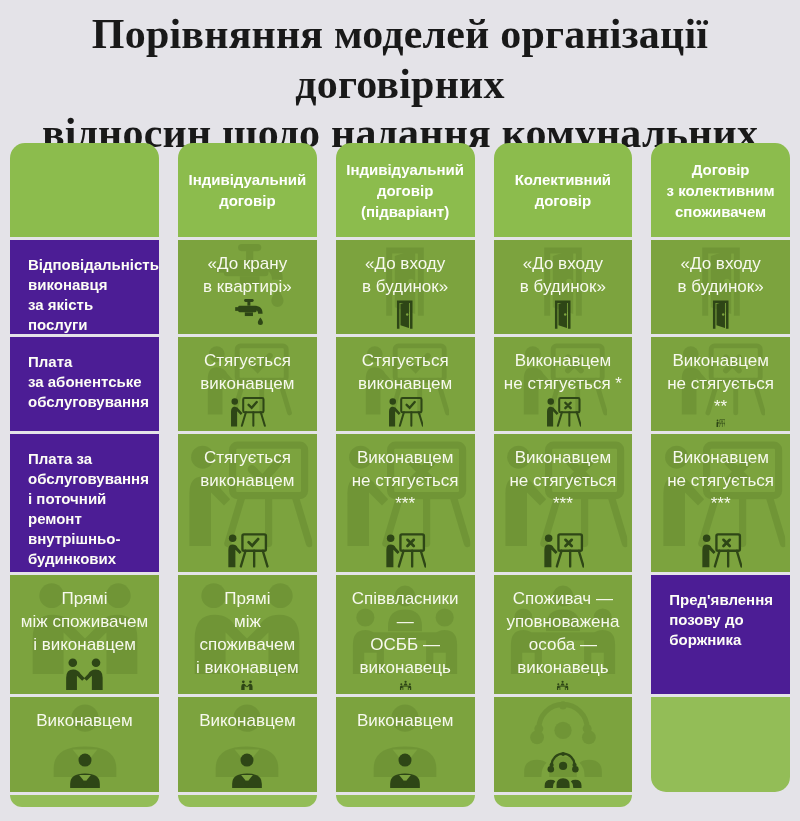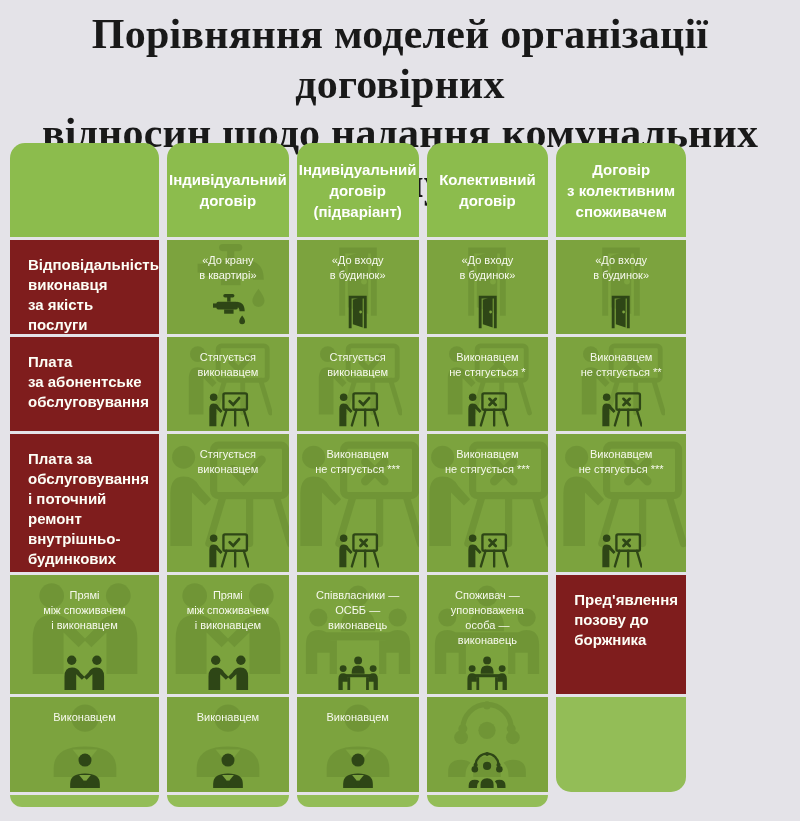--- a/index.html
+++ b/index.html
@@ -13,50 +13,50 @@
     text-align:center;
     font-family:"Liberation Serif",serif;
     font-weight:700;
     font-size:42px;
     line-height:1.18;
     color:#191919;
     white-space:pre-line;
     letter-spacing:0.2px;
   }
   .grid{
-    position:absolute;left:10px;top:143px;width:676px;
+    position:absolute;left:10px;top:143px;width:780px;
     display:grid;
     grid-template-columns:149px repeat(4,1fr);
     grid-template-rows:94px 94px 94px 138px 119px 95px 12px;
-    gap:3px 8px;
+    gap:3px 19px;
   }
   .hcell{
     background:#8cbc4d;
     border-radius:15px 15px 0 0;
     display:flex;align-items:center;justify-content:center;
     text-align:center;
     color:#ffffff;font-weight:700;font-size:15px;line-height:1.4;
     white-space:pre-line;
   }
   .rhead{
-    background:#7f1d1d;
+    background:#4c1d95;
     color:#fdfef6;font-weight:700;font-size:15px;line-height:1.33;
     padding:15px 8px 6px 18px;box-sizing:border-box;
     white-space:pre-line;
   }
   .cell{
     background:#7ca33e;
     position:relative;overflow:hidden;
     display:flex;flex-direction:column;align-items:center;
     padding:13px 8px 0 8px;box-sizing:border-box;
     text-align:center;
   }
   .cell .txt{
     position:relative;z-index:2;
-    color:#f7f9ee;font-size:11px;line-height:1.35;
+    color:#f7f9ee;font-size:17px;line-height:1.35;
     white-space:pre-line;
   }
   .icon{
     position:relative;z-index:2;
     height:36px;width:auto;
     margin-top:auto;margin-bottom:4px;
     color:#2e4616;
     display:block;
   }
   .watermark{

